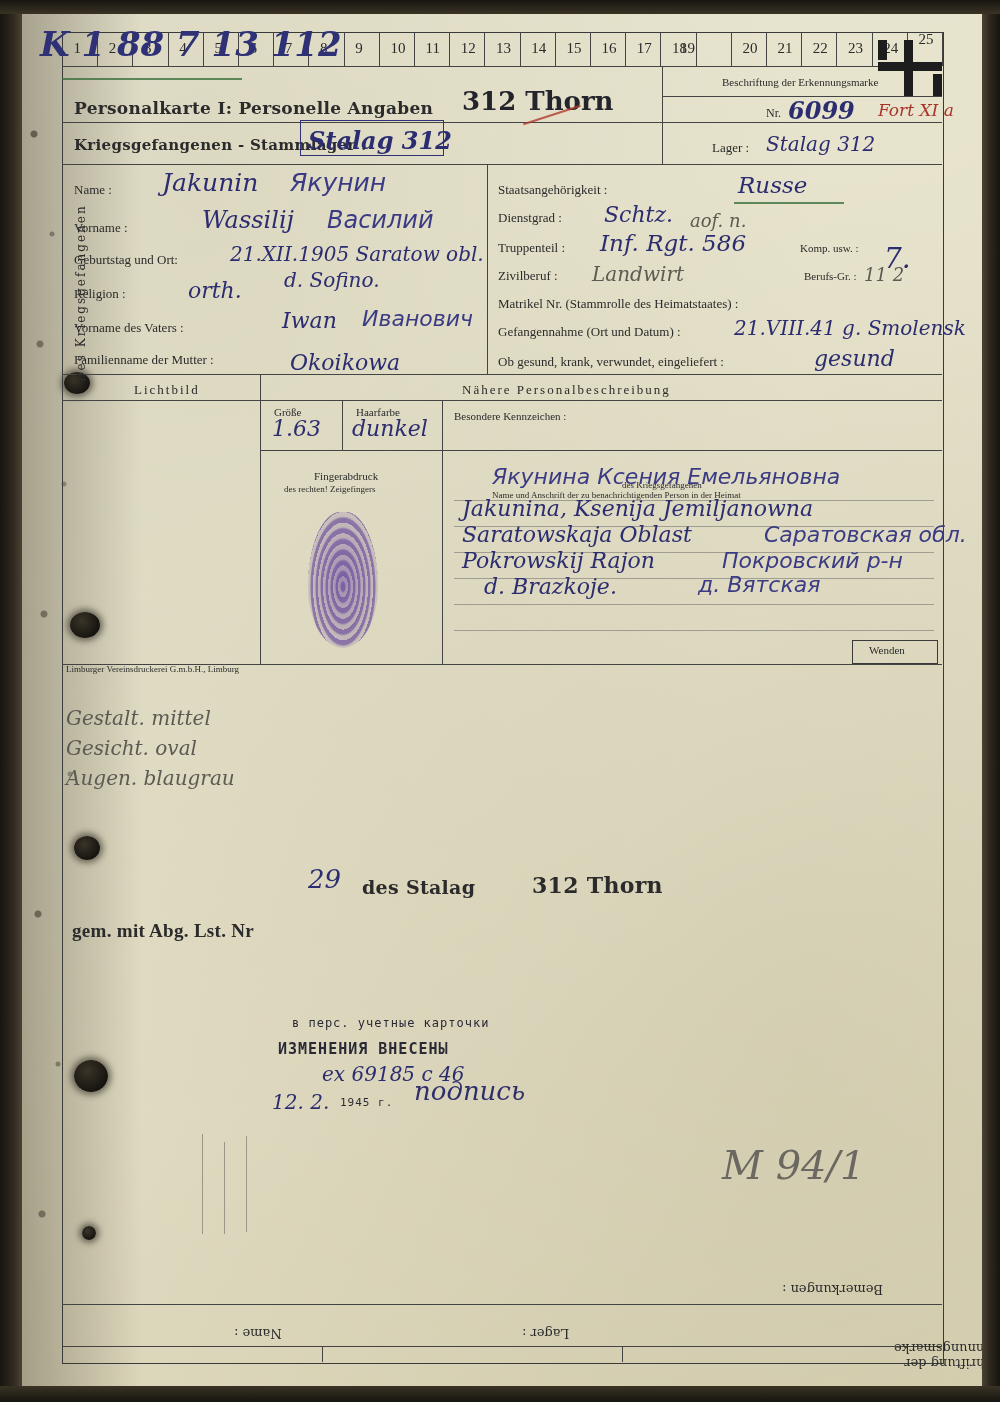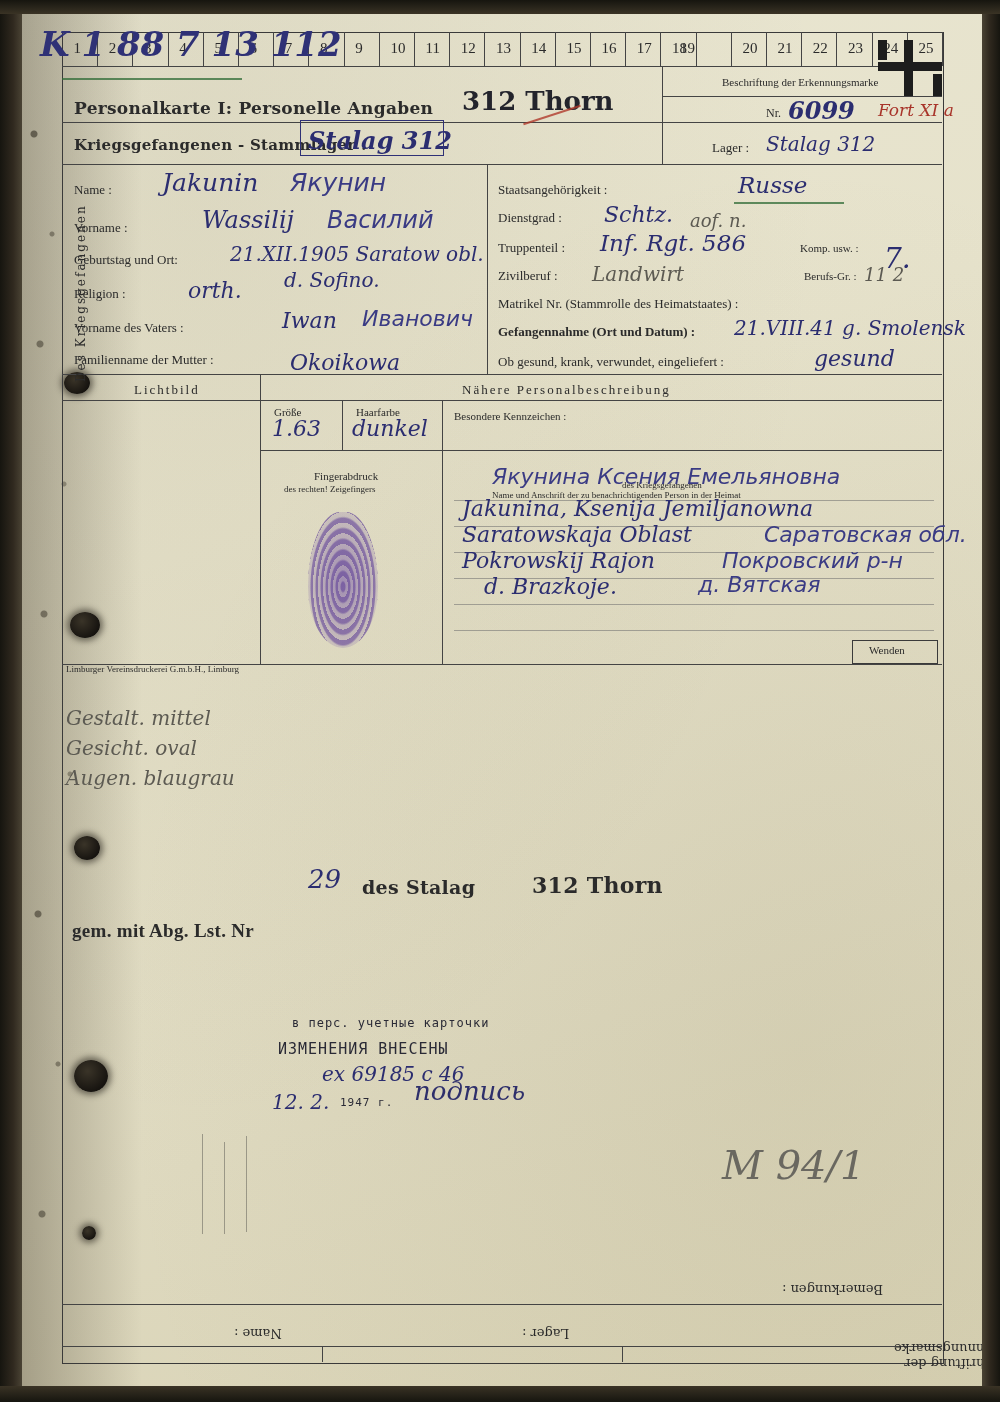--- a/index.html
+++ b/index.html
@@ -153,21 +153,21 @@
         <div class="lbl" style="left: 720.4px; top: 26px; font-size: 15px;">20</div>
         <div class="vline" style="left: 779.2px; top: 18px; height: 34px;"></div>
         <div class="lbl" style="left: 755.6px; top: 26px; font-size: 15px;">21</div>
         <div class="vline" style="left: 814.4px; top: 18px; height: 34px;"></div>
         <div class="lbl" style="left: 790.8px; top: 26px; font-size: 15px;">22</div>
         <div class="vline" style="left: 849.6px; top: 18px; height: 34px;"></div>
         <div class="lbl" style="left: 826px; top: 26px; font-size: 15px;">23</div>
         <div class="vline" style="left: 884.8px; top: 18px; height: 34px;"></div>
         <div class="lbl" style="left: 861.2px; top: 26px; font-size: 15px;">24</div>
         <div class="vline" style="left: 920px; top: 18px; height: 34px;"></div>
-        <div class="lbl" style="left: 896.4px; top: 26px; font-size: 15px;">25</div>
+        <div class="lbl" style="left: 896.4px; top: 17px; font-size: 15px;">25</div>
       </div>
 
     <div class="hline" style="left:40px;top:108px;width:880px;"></div>
     <div class="hline" style="left:40px;top:150px;width:880px;"></div>
     <div class="vline" style="left:640px;top:52px;height:98px;"></div>
     <div class="hline" style="left:640px;top:82px;width:280px;"></div>
 
     <div class="vline" style="left:465px;top:150px;height:210px;"></div>
     <div class="hline" style="left:40px;top:360px;width:880px;"></div>
 
@@ -198,21 +198,21 @@
     <div class="lbl" style="left:52px;top:306px;">Vorname des Vaters :</div>
     <div class="lbl" style="left:52px;top:338px;">Familienname der Mutter :</div>
 
     <div class="lbl" style="left:476px;top:168px;">Staatsangehörigkeit :</div>
     <div class="lbl" style="left:476px;top:196px;">Dienstgrad :</div>
     <div class="lbl" style="left:476px;top:226px;">Truppenteil :</div>
     <div class="lbl small" style="left:778px;top:228px;">Komp. usw. :</div>
     <div class="lbl" style="left:476px;top:254px;">Zivilberuf :</div>
     <div class="lbl small" style="left:782px;top:256px;">Berufs-Gr. :</div>
     <div class="lbl" style="left:476px;top:282px;">Matrikel Nr.  (Stammrolle des Heimatstaates) :</div>
-    <div class="lbl" style="left:476px;top:310px;font-weight:bold;">Gefangennahme (Ort und Datum) :</div>
+    <div class="lbl" style="left:476px;top:310px;">Gefangennahme (Ort und Datum) :</div>
     <div class="lbl" style="left:476px;top:340px;">Ob gesund, krank, verwundet, eingeliefert :</div>
 
     <div class="lbl" style="left:112px;top:368px;letter-spacing:2px;">Lichtbild</div>
     <div class="lbl" style="left:440px;top:368px;letter-spacing:2px;">Nähere Personalbeschreibung</div>
     <div class="lbl small" style="left:252px;top:392px;">Größe</div>
     <div class="lbl small" style="left:334px;top:392px;">Haarfarbe</div>
     <div class="lbl small" style="left:432px;top:396px;">Besondere Kennzeichen :</div>
     <div class="lbl small" style="left:292px;top:456px;">Fingerabdruck</div>
     <div class="lbl tiny" style="left:262px;top:470px;">des rechten! Zeigefingers</div>
     <div class="lbl tiny" style="left:470px;top:476px;">Name und Anschrift der zu benachrichtigenden Person in der Heimat</div>
@@ -302,24 +302,24 @@
     <div class="hw pencil" style="left:44px;top:692px;font-size:20px;">Gestalt. mittel</div>
     <div class="hw pencil" style="left:44px;top:722px;font-size:20px;">Gesicht. oval</div>
     <div class="hw pencil" style="left:44px;top:752px;font-size:20px;">Augen. blaugrau</div>
 
     <div class="lbl blk" style="left:50px;top:862px;font-size:19px;font-family:Liberation Serif, serif;margin-top:44px;">gem. mit Abg. Lst. Nr</div>
     <div class="hw ink" style="left:286px;top:850px;font-size:26px;">29</div>
     <div class="lbl blk" style="left:340px;top:862px;font-size:19px;font-family:'DejaVu Serif',serif;">des Stalag</div>
     <div class="lbl blk" style="left:510px;top:858px;font-size:22px;font-family:'DejaVu Serif',serif;">312 Thorn</div>
 
     <div class="stamp" style="left:270px;top:1002px;font-size:12px;">в перс. учетные карточки</div>
-    <div class="stamp" style="left:256px;top:1026px;font-size:15px;font-weight:normal;">ИЗМЕНЕНИЯ ВНЕСЕНЫ</div>
+    <div class="stamp" style="left:256px;top:1026px;font-size:15px;font-weight:bold;">ИЗМЕНЕНИЯ ВНЕСЕНЫ</div>
     <div class="hw ink" style="left:300px;top:1048px;font-size:20px;">ex 69185 c 46</div>
     <div class="hw ink" style="left:250px;top:1076px;font-size:20px;">12. 2.</div>
-    <div class="stamp" style="left:318px;top:1082px;font-size:11px;">1947 г.</div>
+    <div class="stamp" style="left:318px;top:1082px;font-size:11px;">1945 г.</div>
     <div class="scribble" style="left:392px;top:1062px;font-size:26px;">подпись</div>
 
     <div class="hw pencil" style="left:700px;top:1128px;font-size:40px;color:#6a6860;">M 94/1</div>
 
     <div class="vline" style="left:180px;top:1120px;height:100px;background:#6e6c62;opacity:.6;"></div>
     <div class="vline" style="left:202px;top:1128px;height:92px;background:#6e6c62;opacity:.6;"></div>
     <div class="vline" style="left:224px;top:1122px;height:96px;background:#6e6c62;opacity:.6;"></div>
 
     <div class="footflip" style="left:760px;top:1268px;font-size:13px;">Bemerkungen :</div>
     <div class="footflip" style="left:212px;top:1312px;font-size:13px;">Name :</div>

